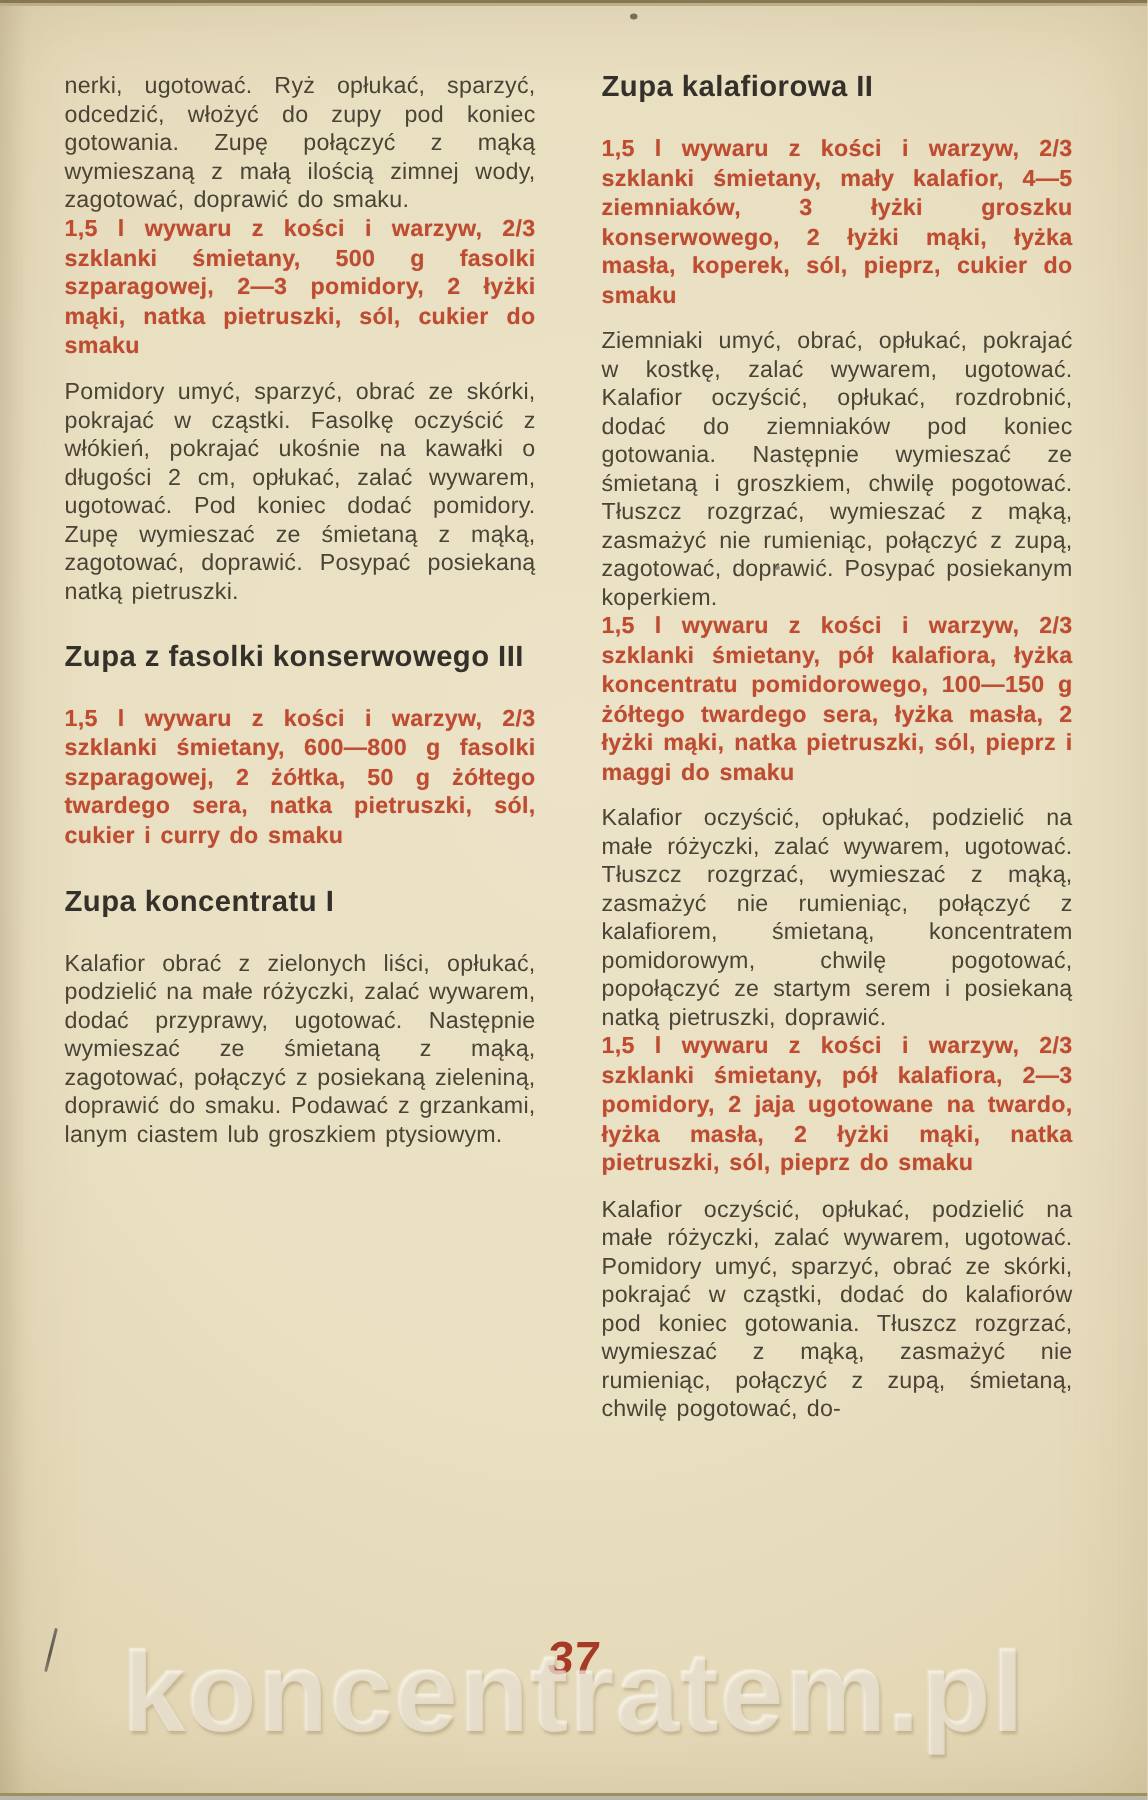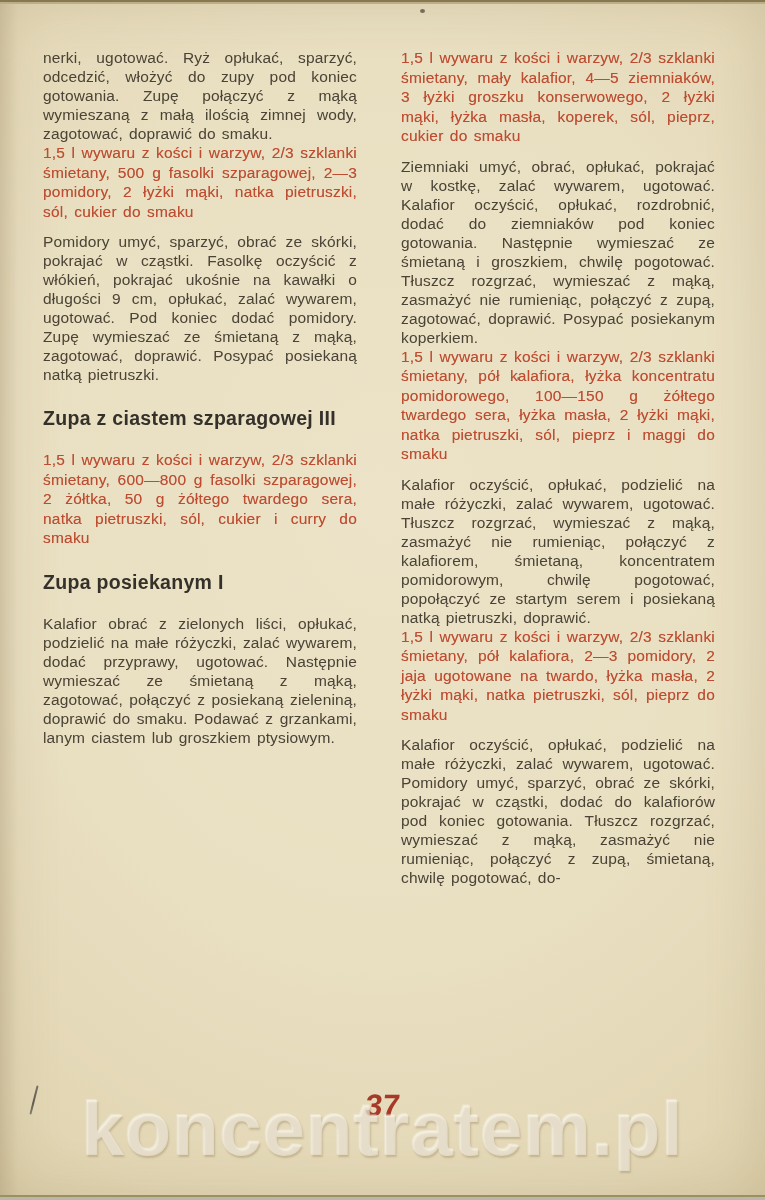--- a/index.html
+++ b/index.html
@@ -40,21 +40,21 @@
   }
   .heading{
     font-size:19.5px;line-height:21px;font-weight:bold;
     color:#34302a;
     letter-spacing:0.3px;
     margin:24px 0 21px 0;
     white-space:pre-line;
   }
   .column .block:first-child{margin-top:0;}
   .ingredients{
-    font-size:15.5px;line-height:19.5px;font-weight:normal;
+    font-size:15.5px;line-height:19.5px;font-weight:bold;
     color:#bd4c31;
     text-align:justify;
     word-spacing:1.8px;letter-spacing:0.2px;
     margin:0 0 11px 0;
     text-shadow:0 0 0.5px rgba(189,76,49,0.5);
   }
   .page-number{
     position:absolute;left:0;right:0;top:1088px;
     text-align:center;
     font-size:31px;font-weight:bold;color:#a63a27;
@@ -87,27 +87,28 @@
   <div class="top-edge"></div>
   <div class="bottom-edge"></div>
 
   <div class="speck speck-top"></div>
   <div class="speck speck-mid"></div>
 
   <div class="columns">
     <div class="column">
         <div class="block body-text">nerki, ugotować. Ryż opłukać, sparzyć, odcedzić, włożyć do zupy pod koniec gotowania. Zupę połączyć z mąką wymieszaną z małą ilością zimnej wody, zagotować, doprawić do smaku.</div>
         <div class="block ingredients">1,5 l wywaru z kości i warzyw, 2/3 szklanki śmietany, 500 g fasolki szparagowej, 2—3 pomidory, 2 łyżki mąki, natka pietruszki, sól, cukier do smaku</div>
-        <div class="block body-text">Pomidory umyć, sparzyć, obrać ze skórki, pokrajać w cząstki. Fasolkę oczyścić z włókień, pokrajać ukośnie na kawałki o długości 9 cm, opłukać, zalać wywarem, ugotować. Pod koniec dodać pomidory. Zupę wymieszać ze śmietaną z mąką, zagotować, doprawić. Posypać posiekaną natką pietruszki.</div>
-        <div class="block heading">Zupa z ciastem szparagowej III</div>
+        <div class="block body-text">Pomidory umyć, sparzyć, obrać ze skórki, pokrajać w cząstki. Fasolkę oczyścić z włókień, pokrajać ukośnie na kawałki o długości 2 cm, opłukać, zalać wywarem, ugotować. Pod koniec dodać pomidory. Zupę wymieszać ze śmietaną z mąką, zagotować, doprawić. Posypać posiekaną natką pietruszki.</div>
+        <div class="block heading">Zupa z fasolki konserwowego III</div>
         <div class="block ingredients">1,5 l wywaru z kości i warzyw, 2/3 szklanki śmietany, 600—800 g fasolki szparagowej, 2 żółtka, 50 g żółtego twardego sera, natka pietruszki, sól, cukier i curry do smaku</div>
-        <div class="block heading">Zupa posiekanym I</div>
+        <div class="block heading">Zupa koncentratu I</div>
         <div class="block body-text">Kalafior obrać z zielonych liści, opłukać, podzielić na małe różyczki, zalać wywarem, dodać przyprawy, ugotować. Następnie wymieszać ze śmietaną z mąką, zagotować, połączyć z posiekaną zieleniną, doprawić do smaku. Podawać z grzankami, lanym ciastem lub groszkiem ptysiowym.</div>
       </div>
     <div class="column">
+        <div class="block heading">Zupa kalafiorowa II</div>
         <div class="block ingredients">1,5 l wywaru z kości i warzyw, 2/3 szklanki śmietany, mały kalafior, 4—5 ziemniaków, 3 łyżki groszku konserwowego, 2 łyżki mąki, łyżka masła, koperek, sól, pieprz, cukier do smaku</div>
         <div class="block body-text">Ziemniaki umyć, obrać, opłukać, pokrajać w kostkę, zalać wywarem, ugotować. Kalafior oczyścić, opłukać, rozdrobnić, dodać do ziemniaków pod koniec gotowania. Następnie wymieszać ze śmietaną i groszkiem, chwilę pogotować. Tłuszcz rozgrzać, wymieszać z mąką, zasmażyć nie rumieniąc, połączyć z zupą, zagotować, doprawić. Posypać posiekanym koperkiem.</div>
         <div class="block ingredients">1,5 l wywaru z kości i warzyw, 2/3 szklanki śmietany, pół kalafiora, łyżka koncentratu pomidorowego, 100—150 g żółtego twardego sera, łyżka masła, 2 łyżki mąki, natka pietruszki, sól, pieprz i maggi do smaku</div>
         <div class="block body-text">Kalafior oczyścić, opłukać, podzielić na małe różyczki, zalać wywarem, ugotować. Tłuszcz rozgrzać, wymieszać z mąką, zasmażyć nie rumieniąc, połączyć z kalafiorem, śmietaną, koncentratem pomidorowym, chwilę pogotować, popołączyć ze startym serem i posiekaną natką pietruszki, doprawić.</div>
         <div class="block ingredients">1,5 l wywaru z kości i warzyw, 2/3 szklanki śmietany, pół kalafiora, 2—3 pomidory, 2 jaja ugotowane na twardo, łyżka masła, 2 łyżki mąki, natka pietruszki, sól, pieprz do smaku</div>
         <div class="block body-text">Kalafior oczyścić, opłukać, podzielić na małe różyczki, zalać wywarem, ugotować. Pomidory umyć, sparzyć, obrać ze skórki, pokrajać w cząstki, dodać do kalafiorów pod koniec gotowania. Tłuszcz rozgrzać, wymieszać z mąką, zasmażyć nie rumieniąc, połączyć z zupą, śmietaną, chwilę pogotować, do-</div>
       </div>
   </div>
 
   <div class="pen-mark"></div>

